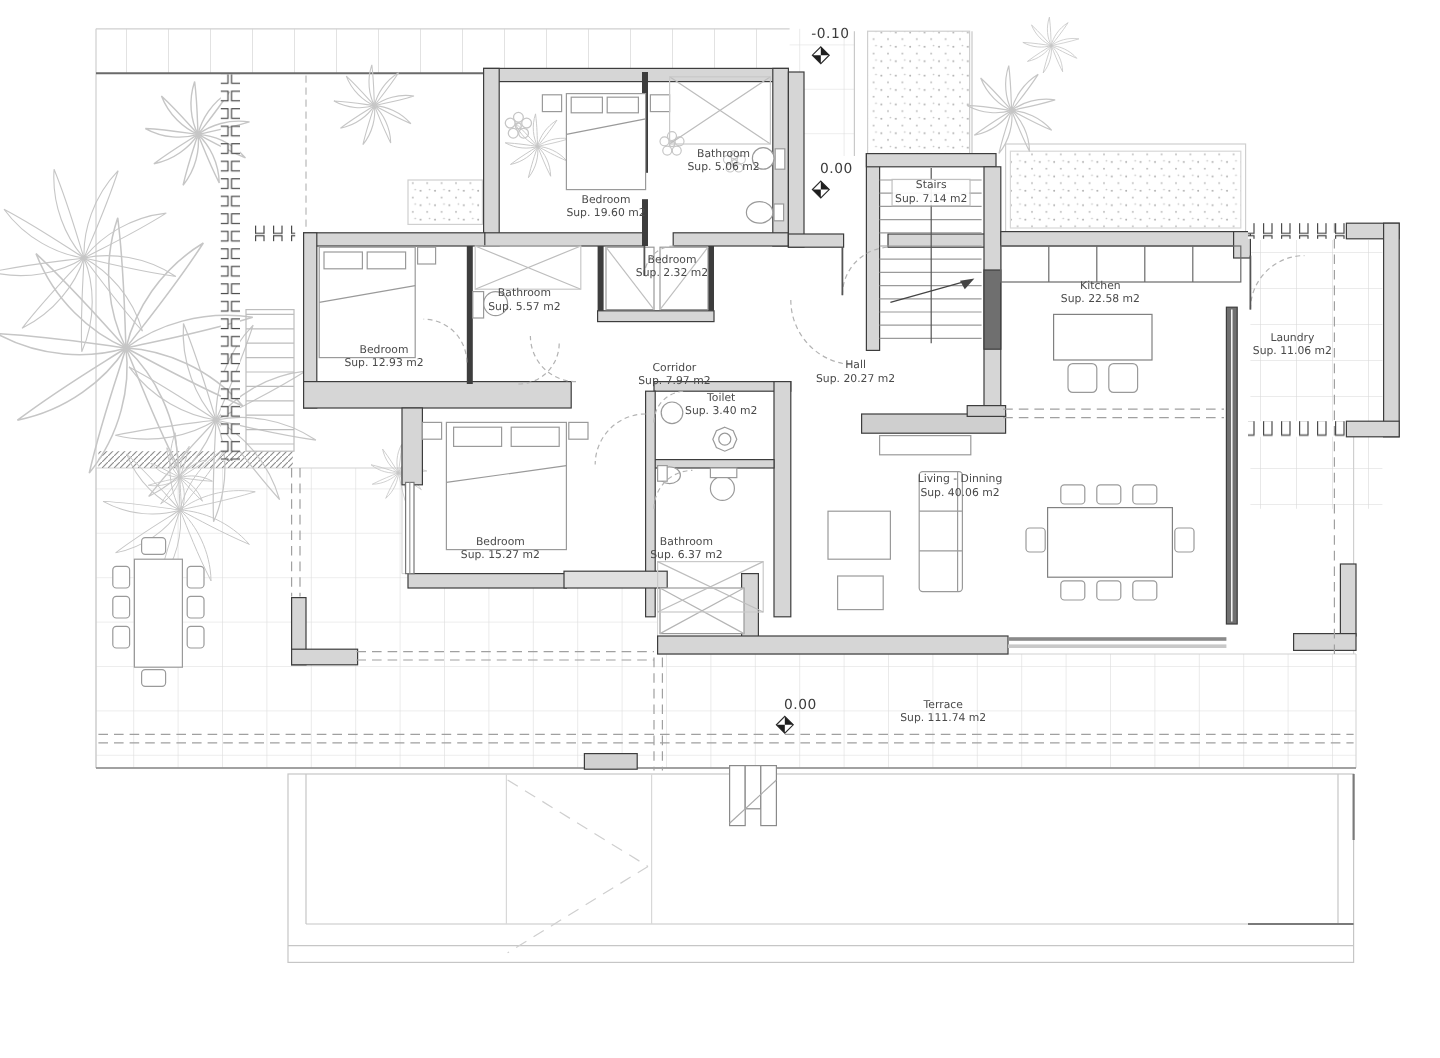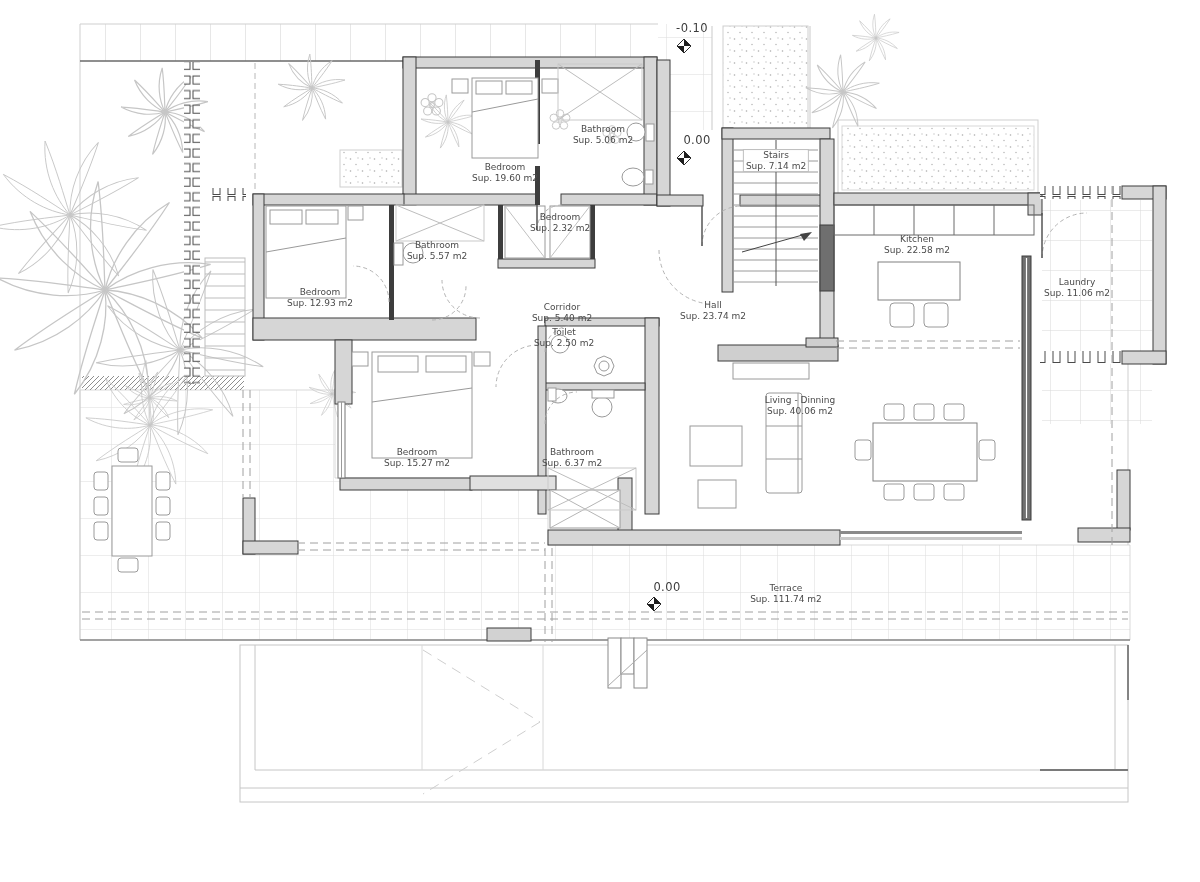--- a/index.html
+++ b/index.html
@@ -341,33 +341,33 @@
 <div class="rlabel" style="left:917px;top:234px">
   <span class="rname">Kitchen</span>
   <span class="rarea">Sup. 22.58 m2</span>
 </div>
 <div class="rlabel" style="left:320px;top:287px">
   <span class="rname">Bedroom</span>
   <span class="rarea">Sup. 12.93 m2</span>
 </div>
 <div class="rlabel" style="left:562px;top:302px">
   <span class="rname">Corridor</span>
-  <span class="rarea">Sup. 5.40 m2</span>
+  <span class="rarea">Sup. 7.97 m2</span>
 </div>
 <div class="rlabel" style="left:1077px;top:277px">
   <span class="rname">Laundry</span>
   <span class="rarea">Sup. 11.06 m2</span>
 </div>
 <div class="rlabel" style="left:713px;top:300px">
   <span class="rname">Hall</span>
-  <span class="rarea">Sup. 23.74 m2</span>
-</div>
-<div class="rlabel" style="left:564px;top:327px">
+  <span class="rarea">Sup. 20.27 m2</span>
+</div>
+<div class="rlabel" style="left:601px;top:327px">
   <span class="rname">Toilet</span>
-  <span class="rarea">Sup. 2.50 m2</span>
+  <span class="rarea">Sup. 3.40 m2</span>
 </div>
 <div class="rlabel" style="left:800px;top:395px">
   <span class="rname">Living - Dinning</span>
   <span class="rarea">Sup. 40.06 m2</span>
 </div>
 <div class="rlabel" style="left:417px;top:447px">
   <span class="rname">Bedroom</span>
   <span class="rarea">Sup. 15.27 m2</span>
 </div>
 <div class="rlabel" style="left:572px;top:447px">

